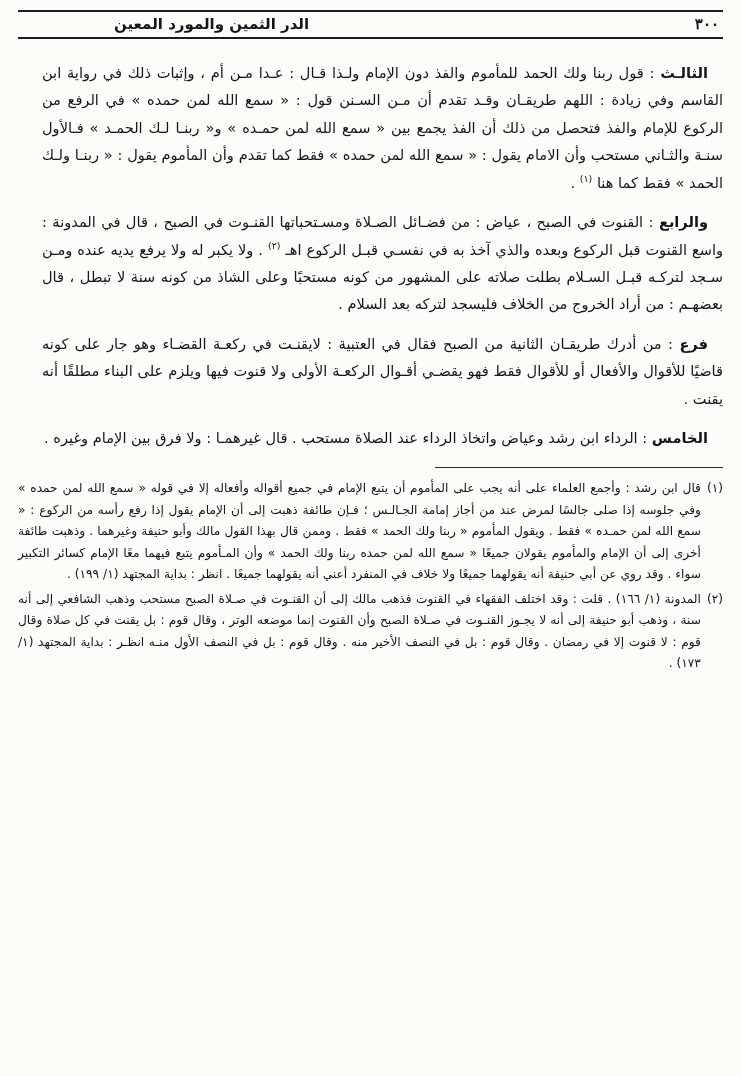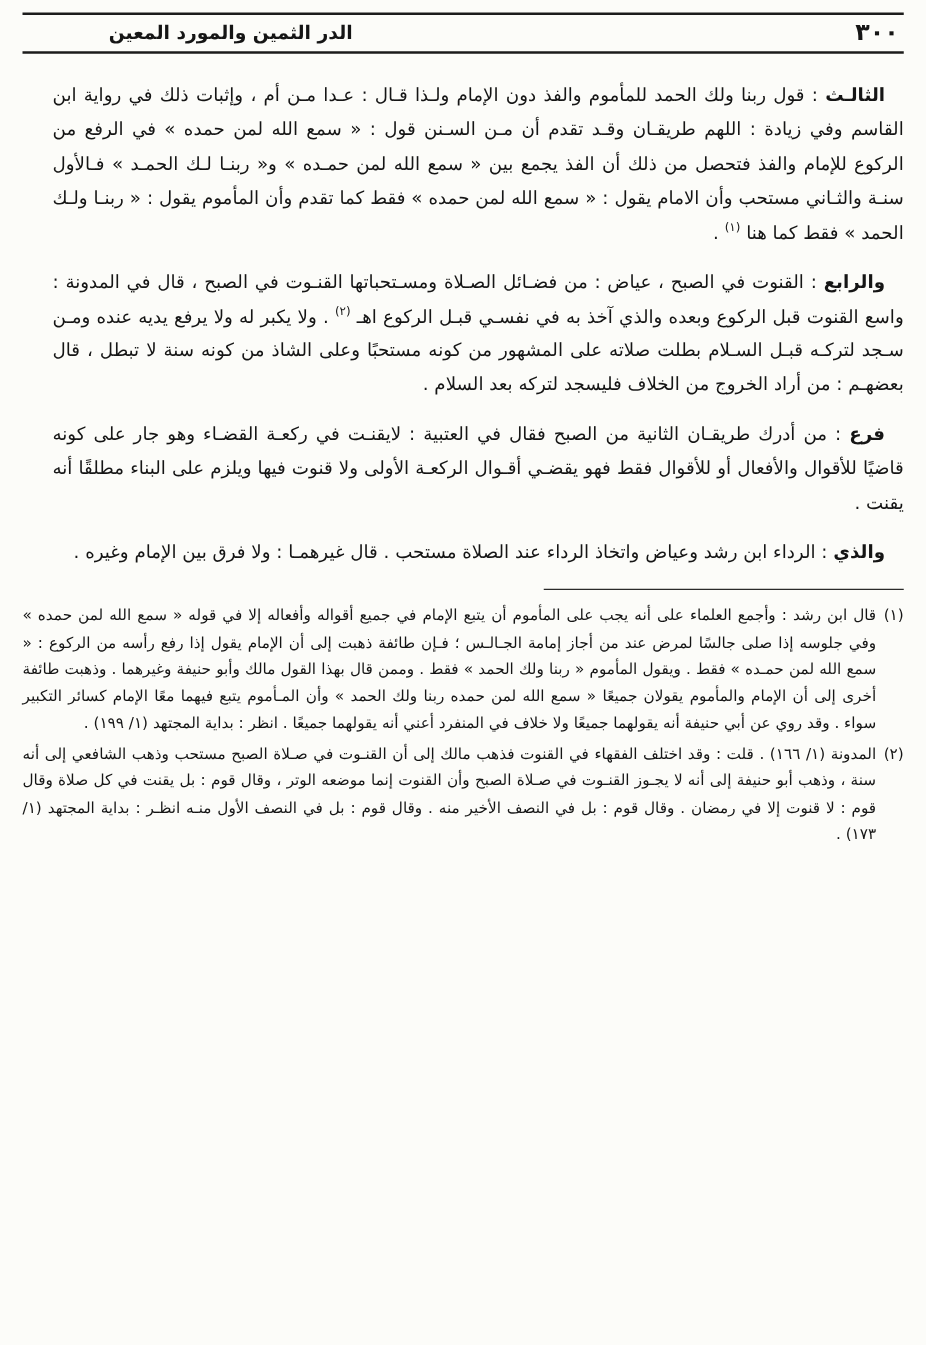--- a/index.html
+++ b/index.html
@@ -22,22 +22,22 @@
     padding: 3px 4px 4px 4px;
     margin-bottom: 20px;
   }
   .header-content {
     display: flex;
     justify-content: space-between;
     align-items: center;
     font-weight: bold;
     font-size: 15px;
   }
-  .book-title { margin-left: 65px; letter-spacing: 0.2px; }
-  .page-number { font-size: 19px; }
+  .book-title { margin-left: 92px; letter-spacing: 0.2px; }
+  .page-number { font-size: 15px; font-family: Liberation Serif, serif; }
   
   .body-text {
     font-size: 14.6px;
     line-height: 1.88;
     text-align: justify;
     margin-left: 24px;
   }
   .para { margin: 0 0 12px 0; text-indent: 15px; }
   .para-label { font-weight: bold; }
   .note-ref {
@@ -80,21 +80,21 @@
 
     <p class="para">
       <span class="para-label">والرابع</span><span> : </span><span>القنوت في الصبح ، عياض : من فضـائل الصـلاة ومسـتحباتها القنـوت في الصبح ، قال في المدونة : واسع القنوت قبل الركوع وبعده والذي آخذ به في نفسـي قبـل الركوع اهـ</span> <sup class="note-ref">(٢)</sup><span> . ولا يكبر له ولا يرفع يديه عنده ومـن سـجد لتركـه قبـل السـلام بطلت صلاته على المشهور من كونه مستحبًا وعلى الشاذ من كونه سنة لا تبطل ، قال بعضهـم : من أراد الخروج من الخلاف فليسجد لتركه بعد السلام .</span>
     </p>
 
     <p class="para">
       <span class="para-label">فرع</span><span> : </span><span>من أدرك طريقـان الثانية من الصبح فقال في العتبية : لايقنـت في ركعـة القضـاء وهو جار على كونه قاضيًا للأقوال والأفعال أو للأقوال فقط فهو يقضـي أقـوال الركعـة الأولى ولا قنوت فيها ويلزم على البناء مطلقًا أنه يقنت .</span>
     </p>
 
     <p class="para">
-      <span class="para-label">والذي</span><span> : </span><span>الرداء ابن رشد وعياض واتخاذ الرداء عند الصلاة مستحب . قال غيرهمـا : ولا فرق بين الإمام وغيره .</span>
+      <span class="para-label">الخامس</span><span> : </span><span>الرداء ابن رشد وعياض واتخاذ الرداء عند الصلاة مستحب . قال غيرهمـا : ولا فرق بين الإمام وغيره .</span>
     </p>
 
 
   </main>
 
   <div class="footnote-sep"></div>
 
   <section class="footnotes">
     <div class="footnote">
       <span class="footnote-marker">(١)</span>

